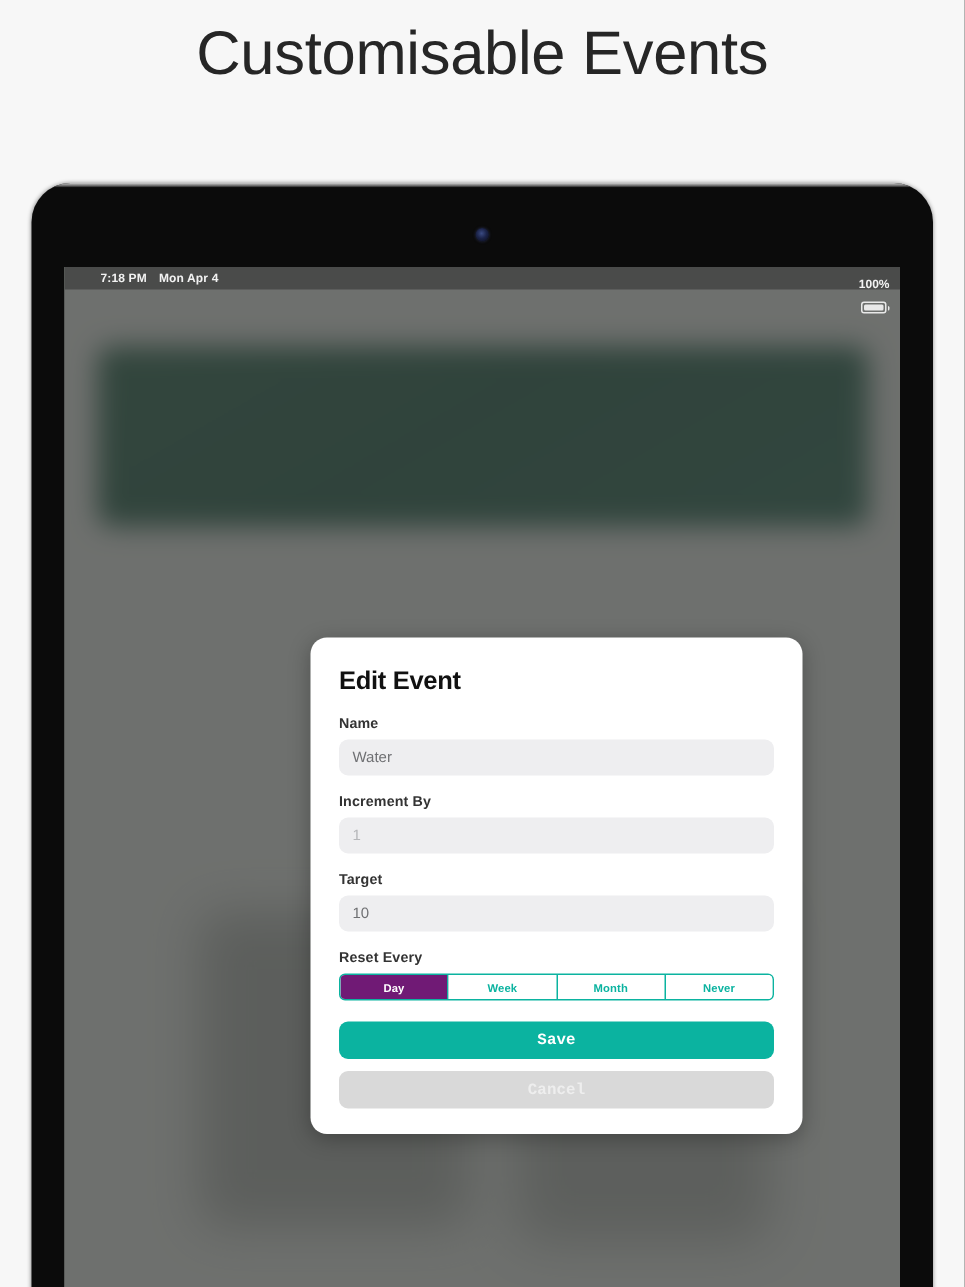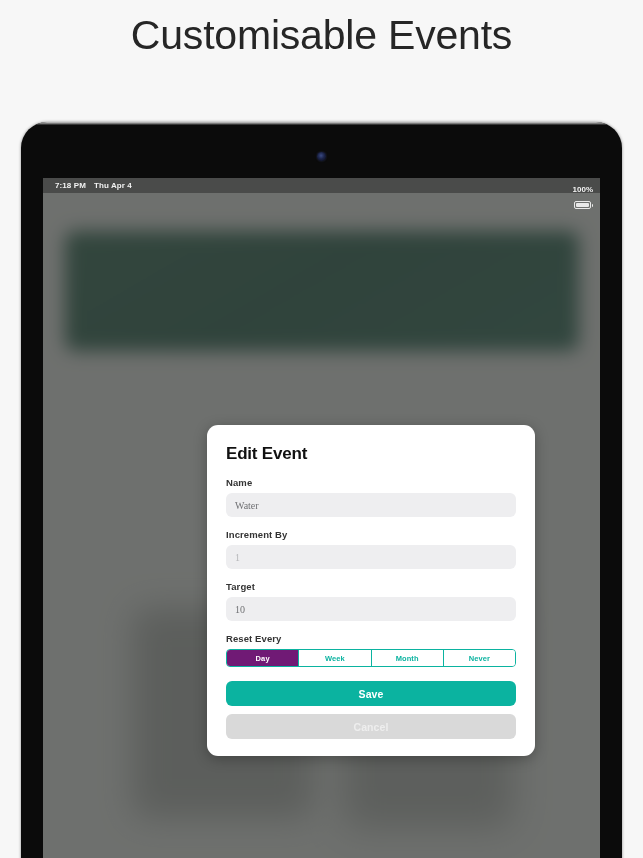--- a/index.html
+++ b/index.html
@@ -146,21 +146,21 @@
     font-size: 8px;
     line-height: 15px;
     display: flex;
     align-items: center;
     z-index: 5;
   }
   .status-left {
     display: flex;
     align-items: center;
     gap: 8px;
-    padding-left: 12px;
+    padding-left: 24px;
     font-weight: 700;
     letter-spacing: 0.1px;
   }
   .status-right {
     margin-left: auto;
     display: flex;
     align-items: center;
     gap: 4px;
     padding-right: 7px;
     font-weight: 600;
@@ -221,21 +221,21 @@
     letter-spacing: 0.1px;
   }
   .field-input {
     height: 24px;
     background: #eeeef0;
     border-radius: 6px;
     border: none;
     width: 100%;
     box-sizing: border-box;
     padding: 0 9px;
-    font-family: Liberation Serif, serif;
+    font-family: Liberation Sans, sans-serif;
     font-size: 10px;
     color: #6f7073;
     display: flex;
     align-items: center;
     margin-bottom: 12px;
   }
   .field-input.placeholder-faint { color: #b6b7ba; }
 
   
   .segmented {
@@ -271,21 +271,21 @@
     width: 100%;
     height: 25px;
     border-radius: 6px;
     display: flex;
     align-items: center;
     justify-content: center;
     font-size: 10.5px;
     font-weight: 600;
     letter-spacing: 0.1px;
     border: none;
-    font-family: Liberation Sans, sans-serif;
+    font-family: Liberation Mono, monospace;
     box-sizing: border-box;
   }
   .btn-save {
     background: #0bb3a0;
     color: #ffffff;
     margin-bottom: 8px;
   }
   .btn-cancel {
     background: #d9d9d9;
     color: #eeeeee;
@@ -307,21 +307,21 @@
     <div class="app-bg">
       <div class="bg-card"></div>
       <div class="bg-blob-a"></div>
       <div class="bg-blob-b"></div>
     </div>
     <div class="dim-overlay"></div>
 
     <div class="status-bar">
       <div class="status-left">
         <span>7:18 PM</span>
-        <span>Thu Apr 4</span>
+        <span>Mon Apr 4</span>
       </div>
       <div class="status-right">
         <span class="wifi-icon">
           <svg width="10" height="8" viewBox="0 0 10 8">
             <path d="M5 7.2 L3.3 5.1 a2.7 2.7 0 0 1 3.4 0 Z" fill="#eeeeee"></path>
             <path d="M1.9 3.5 a4.8 4.8 0 0 1 6.2 0" stroke="#eeeeee" stroke-width="1" fill="none" stroke-linecap="round"></path>
             <path d="M0.6 1.9 a6.9 6.9 0 0 1 8.8 0" stroke="#eeeeee" stroke-width="1" fill="none" stroke-linecap="round"></path>
           </svg>
         </span>
         <span>100%</span>

